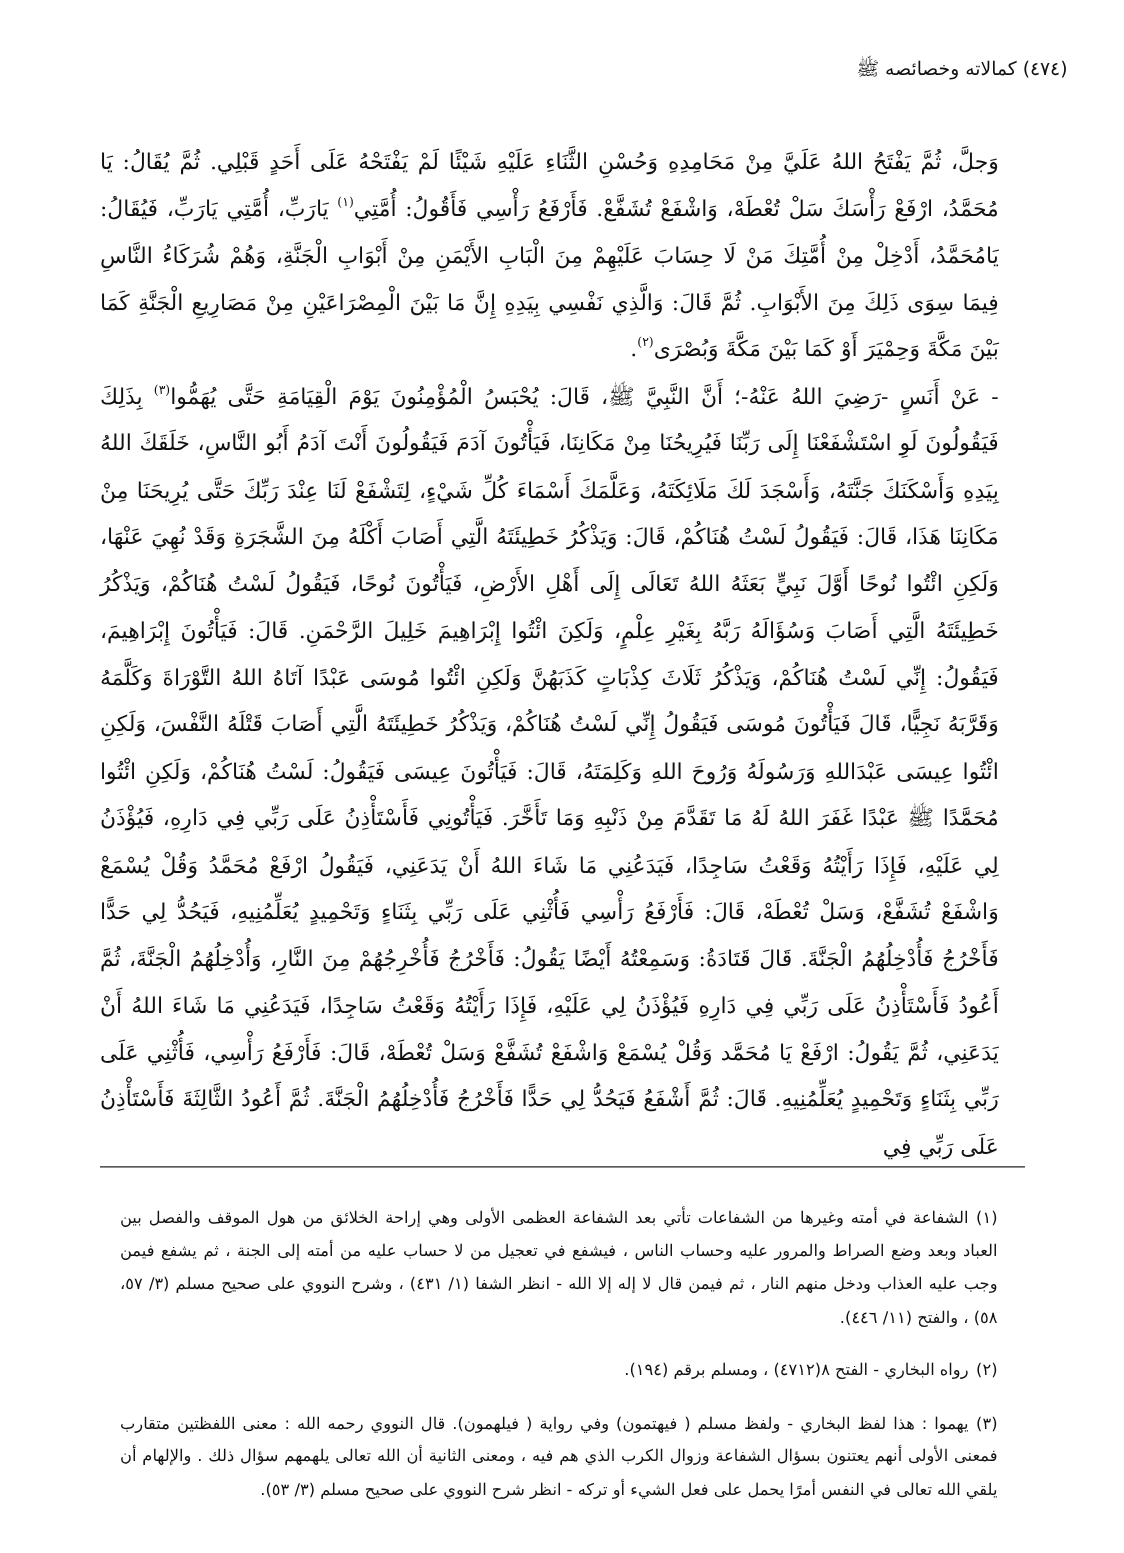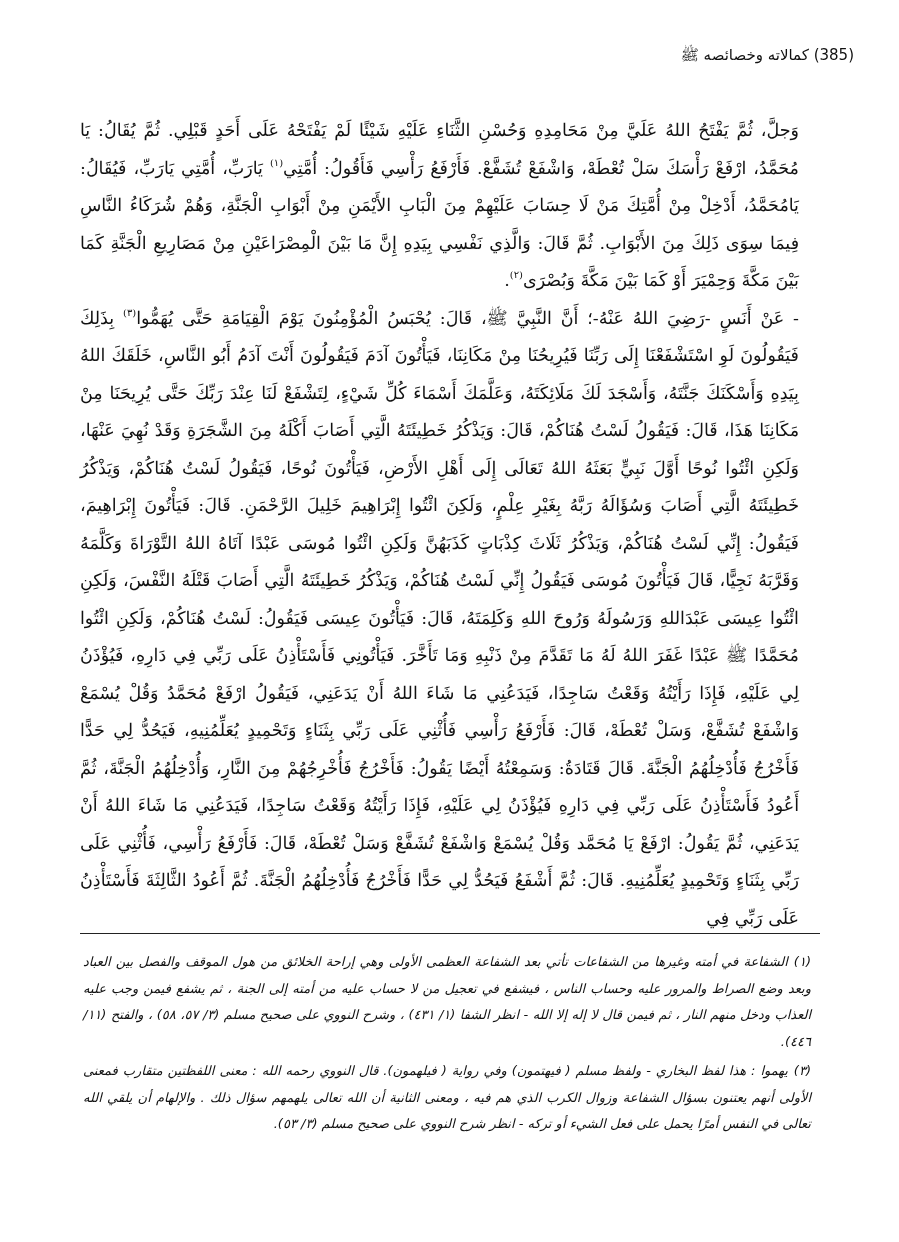--- a/index.html
+++ b/index.html
@@ -22,34 +22,35 @@
   sup { font-size: 10px; line-height: 0; vertical-align: 8px; }
   .rule {
     position: absolute; top: 933px; left: 80px; width: 740px;
     border-top: 1.5px solid #222;
   }
   .footnotes {
     position: absolute; top: 946px; left: 80px; right: 85px;
     direction: rtl; text-align: justify; text-align-last: right;
     font-family: "DejaVu Sans", sans-serif; font-size: 13px; line-height: 26.5px;
   }
-  .fn { margin: 3px; padding-right: 0; font-style: italic; }
+  .fn { margin: 16px; padding-right: 0; }
   .fn-num { margin-left: 6px; }
 </style>
 </head>
 <body>
 
 <div class="header">
-  <span>(385)</span>
+  <span>(٤٧٤)</span>
   <span>كمالاته وخصائصه ﷺ</span>
 </div>
 
 <div class="body-text">
   <p class="para"><span>وَجلَّ، ثُمَّ يَفْتَحُ اللهُ عَلَيَّ مِنْ مَحَامِدِهِ وَحُسْنِ الثَّنَاءِ عَلَيْهِ شَيْئًا لَمْ يَفْتَحْهُ عَلَى أَحَدٍ قَبْلِي. ثُمَّ يُقَالُ: يَا مُحَمَّدُ، ارْفَعْ رَأْسَكَ سَلْ تُعْطَهْ، وَاشْفَعْ تُشَفَّعْ. فَأَرْفَعُ رَأْسِي فَأَقُولُ: أُمَّتِي</span><sup>(١)</sup><span> يَارَبِّ، أُمَّتِي يَارَبِّ، فَيُقَالُ: يَامُحَمَّدُ، أَدْخِلْ مِنْ أُمَّتِكَ مَنْ لَا حِسَابَ عَلَيْهِمْ مِنَ الْبَابِ الأَيْمَنِ مِنْ أَبْوَابِ الْجَنَّةِ، وَهُمْ شُرَكَاءُ النَّاسِ فِيمَا سِوَى ذَلِكَ مِنَ الأَبْوَابِ. ثُمَّ قَالَ: وَالَّذِي نَفْسِي بِيَدِهِ إِنَّ مَا بَيْنَ الْمِصْرَاعَيْنِ مِنْ مَصَارِيعِ الْجَنَّةِ كَمَا بَيْنَ مَكَّةَ وَحِمْيَرَ أَوْ كَمَا بَيْنَ مَكَّةَ وَبُصْرَى</span><sup>(٢)</sup><span>.</span></p>
   <p class="para"><span>- عَنْ أَنَسٍ -رَضِيَ اللهُ عَنْهُ-؛ أَنَّ النَّبِيَّ ﷺ، قَالَ: يُحْبَسُ الْمُؤْمِنُونَ يَوْمَ الْقِيَامَةِ حَتَّى يُهَمُّوا</span><sup>(٣)</sup><span> بِذَلِكَ فَيَقُولُونَ لَوِ اسْتَشْفَعْنَا إِلَى رَبِّنَا فَيُرِيحُنَا مِنْ مَكَانِنَا، فَيَأْتُونَ آدَمَ فَيَقُولُونَ أَنْتَ آدَمُ أَبُو النَّاسِ، خَلَقَكَ اللهُ بِيَدِهِ وَأَسْكَنَكَ جَنَّتَهُ، وَأَسْجَدَ لَكَ مَلَائِكَتَهُ، وَعَلَّمَكَ أَسْمَاءَ كُلِّ شَيْءٍ، لِتَشْفَعْ لَنَا عِنْدَ رَبِّكَ حَتَّى يُرِيحَنَا مِنْ مَكَانِنَا هَذَا، قَالَ: فَيَقُولُ لَسْتُ هُنَاكُمْ، قَالَ: وَيَذْكُرُ خَطِيئَتَهُ الَّتِي أَصَابَ أَكْلَهُ مِنَ الشَّجَرَةِ وَقَدْ نُهِيَ عَنْهَا، وَلَكِنِ ائْتُوا نُوحًا أَوَّلَ نَبِيٍّ بَعَثَهُ اللهُ تَعَالَى إِلَى أَهْلِ الأَرْضِ، فَيَأْتُونَ نُوحًا، فَيَقُولُ لَسْتُ هُنَاكُمْ، وَيَذْكُرُ خَطِيئَتَهُ الَّتِي أَصَابَ وَسُؤَالَهُ رَبَّهُ بِغَيْرِ عِلْمٍ، وَلَكِنَ ائْتُوا إِبْرَاهِيمَ خَلِيلَ الرَّحْمَنِ. قَالَ: فَيَأْتُونَ إِبْرَاهِيمَ، فَيَقُولُ: إِنِّي لَسْتُ هُنَاكُمْ، وَيَذْكُرُ ثَلَاثَ كِذْبَاتٍ كَذَبَهُنَّ وَلَكِنِ ائْتُوا مُوسَى عَبْدًا آتَاهُ اللهُ التَّوْرَاةَ وَكَلَّمَهُ وَقَرَّبَهُ نَجِيًّا، قَالَ فَيَأْتُونَ مُوسَى فَيَقُولُ إِنِّي لَسْتُ هُنَاكُمْ، وَيَذْكُرُ خَطِيئَتَهُ الَّتِي أَصَابَ قَتْلَهُ النَّفْسَ، وَلَكِنِ ائْتُوا عِيسَى عَبْدَاللهِ وَرَسُولَهُ وَرُوحَ اللهِ وَكَلِمَتَهُ، قَالَ: فَيَأْتُونَ عِيسَى فَيَقُولُ: لَسْتُ هُنَاكُمْ، وَلَكِنِ ائْتُوا مُحَمَّدًا ﷺ عَبْدًا غَفَرَ اللهُ لَهُ مَا تَقَدَّمَ مِنْ ذَنْبِهِ وَمَا تَأَخَّرَ. فَيَأْتُونِي فَأَسْتَأْذِنُ عَلَى رَبِّي فِي دَارِهِ، فَيُؤْذَنُ لِي عَلَيْهِ، فَإِذَا رَأَيْتُهُ وَقَعْتُ سَاجِدًا، فَيَدَعُنِي مَا شَاءَ اللهُ أَنْ يَدَعَنِي، فَيَقُولُ ارْفَعْ مُحَمَّدُ وَقُلْ يُسْمَعْ وَاشْفَعْ تُشَفَّعْ، وَسَلْ تُعْطَهْ، قَالَ: فَأَرْفَعُ رَأْسِي فَأُثْنِي عَلَى رَبِّي بِثَنَاءٍ وَتَحْمِيدٍ يُعَلِّمُنِيهِ، فَيَحُدُّ لِي حَدًّا فَأَخْرُجُ فَأُدْخِلُهُمُ الْجَنَّةَ. قَالَ قَتَادَةُ: وَسَمِعْتُهُ أَيْضًا يَقُولُ: فَأَخْرُجُ فَأُخْرِجُهُمْ مِنَ النَّارِ، وَأُدْخِلُهُمُ الْجَنَّةَ، ثُمَّ أَعُودُ فَأَسْتَأْذِنُ عَلَى رَبِّي فِي دَارِهِ فَيُؤْذَنُ لِي عَلَيْهِ، فَإِذَا رَأَيْتُهُ وَقَعْتُ سَاجِدًا، فَيَدَعُنِي مَا شَاءَ اللهُ أَنْ يَدَعَنِي، ثُمَّ يَقُولُ: ارْفَعْ يَا مُحَمَّد وَقُلْ يُسْمَعْ وَاشْفَعْ تُشَفَّعْ وَسَلْ تُعْطَهْ، قَالَ: فَأَرْفَعُ رَأْسِي، فَأُثْنِي عَلَى رَبِّي بِثَنَاءٍ وَتَحْمِيدٍ يُعَلِّمُنِيهِ. قَالَ: ثُمَّ أَشْفَعُ فَيَحُدُّ لِي حَدًّا فَأَخْرُجُ فَأُدْخِلُهُمُ الْجَنَّةَ. ثُمَّ أَعُودُ الثَّالِثَةَ فَأَسْتَأْذِنُ عَلَى رَبِّي فِي</span></p>
 </div>
 
 <div class="rule"></div>
 
 <div class="footnotes">
   <p class="fn"><span class="fn-num">(١)</span><span>الشفاعة في أمته وغيرها من الشفاعات تأتي بعد الشفاعة العظمى الأولى وهي إراحة الخلائق من هول الموقف والفصل بين العباد وبعد وضع الصراط والمرور عليه وحساب الناس ، فيشفع في تعجيل من لا حساب عليه من أمته إلى الجنة ، ثم يشفع فيمن وجب عليه العذاب ودخل منهم النار ، ثم فيمن قال لا إله إلا الله - انظر الشفا (١/ ٤٣١) ، وشرح النووي على صحيح مسلم (٣/ ٥٧، ٥٨) ، والفتح (١١/ ٤٤٦).</span></p>
+  <p class="fn"><span class="fn-num">(٢)</span><span>رواه البخاري - الفتح ٨(٤٧١٢) ، ومسلم برقم (١٩٤).</span></p>
   <p class="fn"><span class="fn-num">(٣)</span><span>يهموا : هذا لفظ البخاري - ولفظ مسلم ( فيهتمون) وفي رواية ( فيلهمون). قال النووي رحمه الله : معنى اللفظتين متقارب فمعنى الأولى أنهم يعتنون بسؤال الشفاعة وزوال الكرب الذي هم فيه ، ومعنى الثانية أن الله تعالى يلهمهم سؤال ذلك . والإلهام أن يلقي الله تعالى في النفس أمرًا يحمل على فعل الشيء أو تركه - انظر شرح النووي على صحيح مسلم (٣/ ٥٣).</span></p>
 </div>
 
 </body></html>

